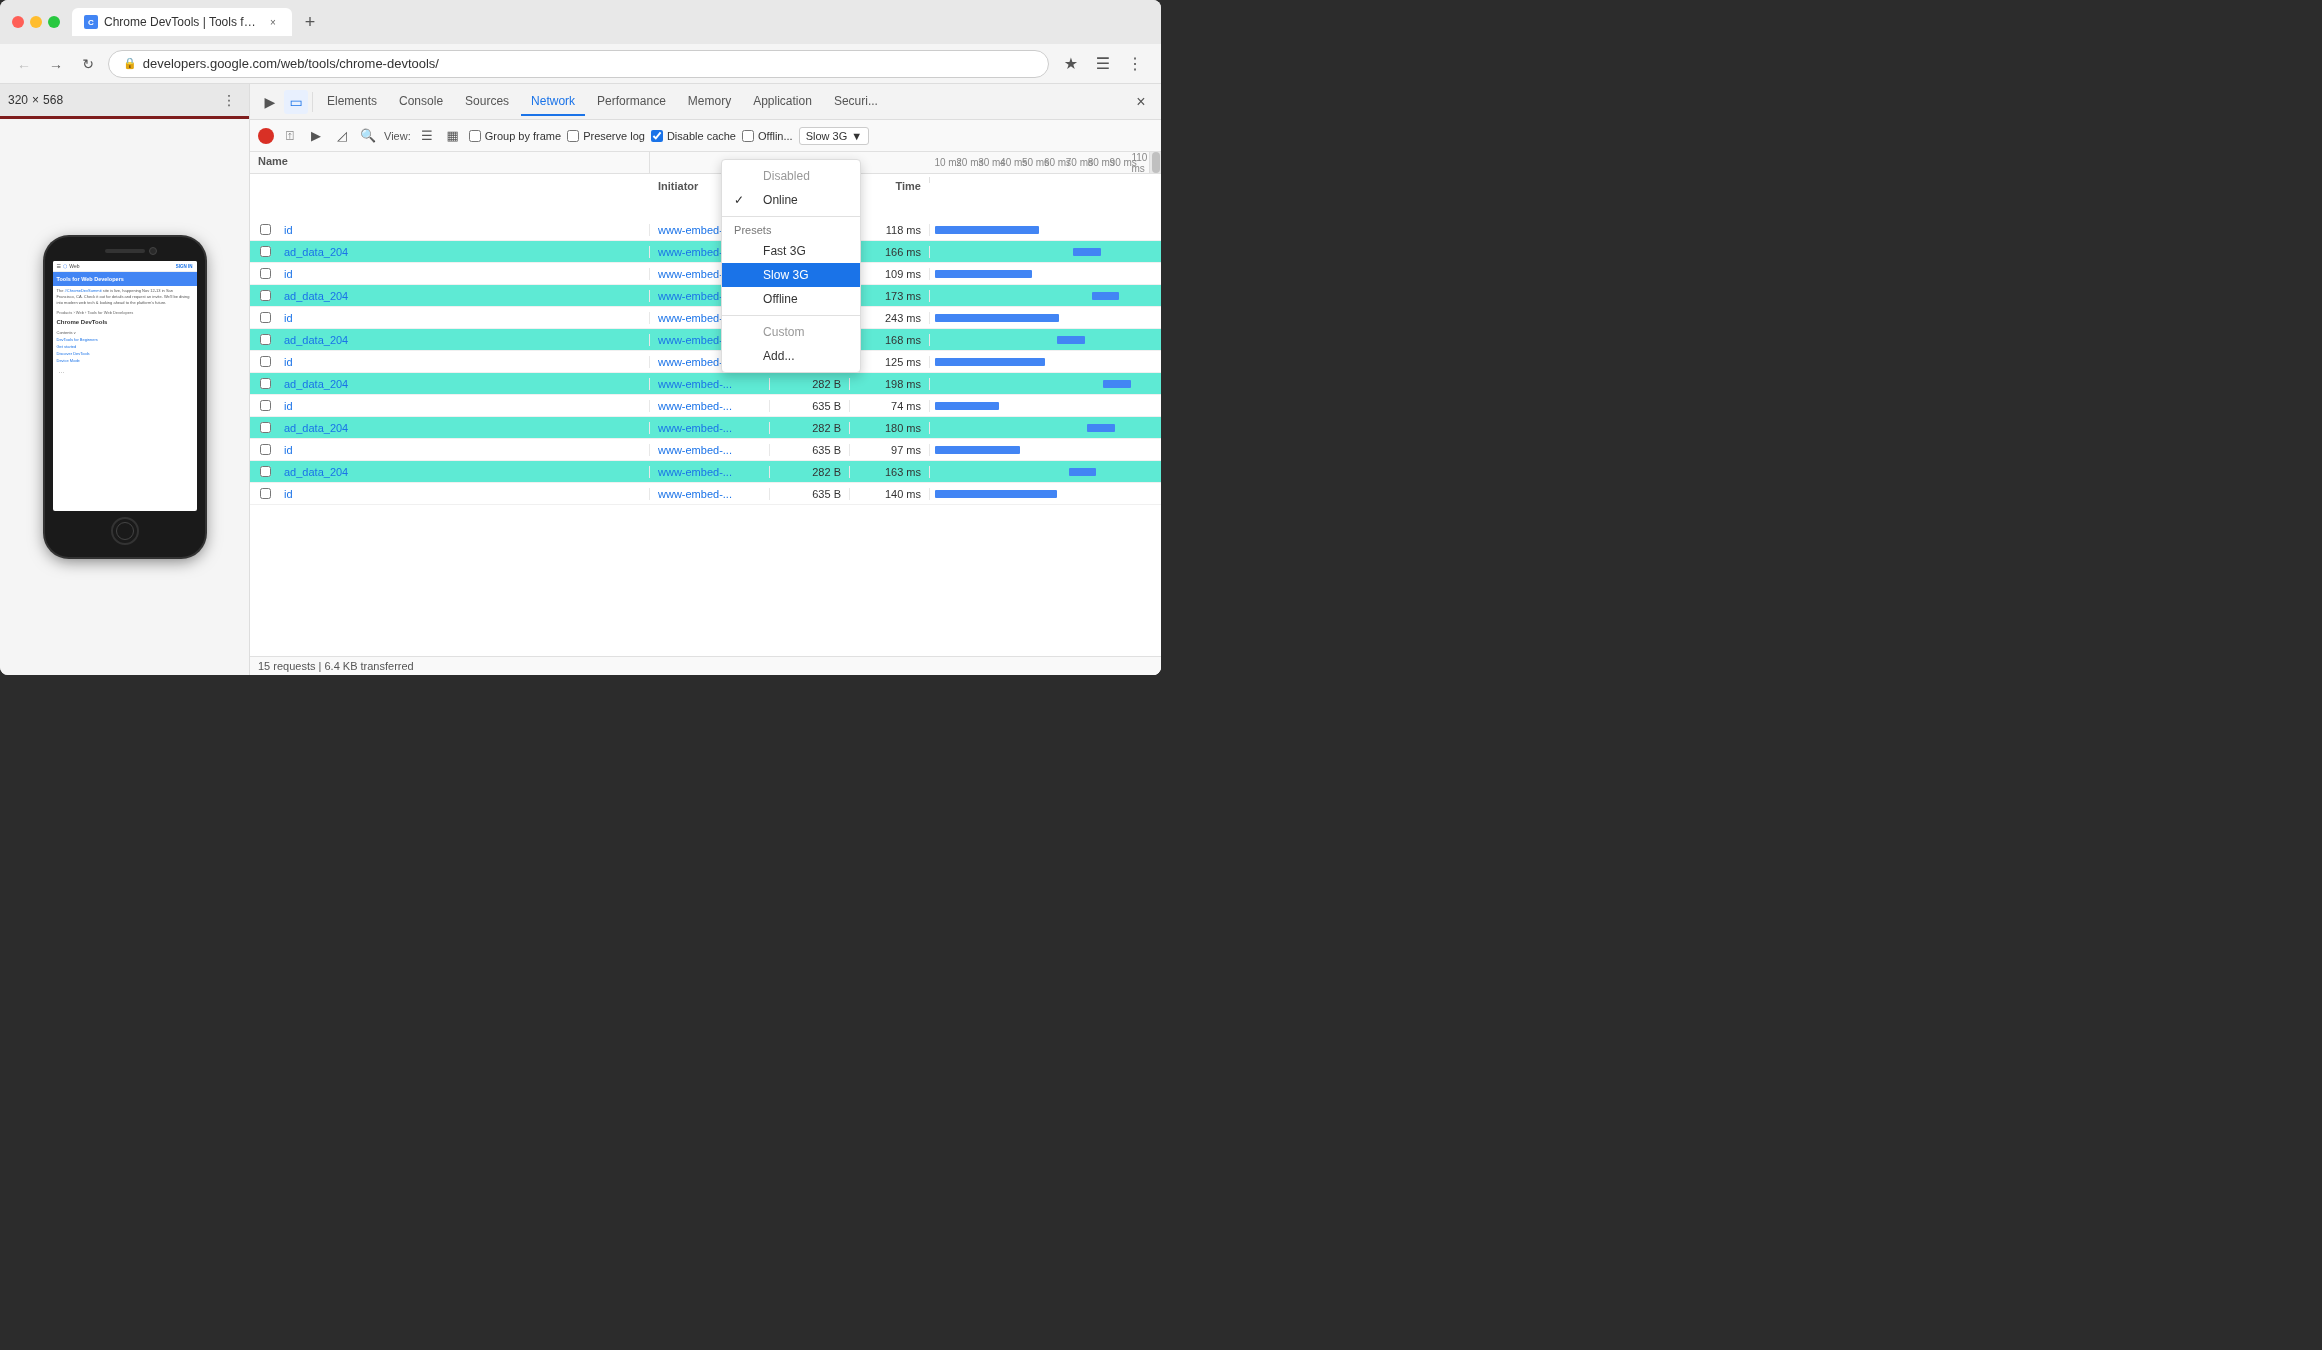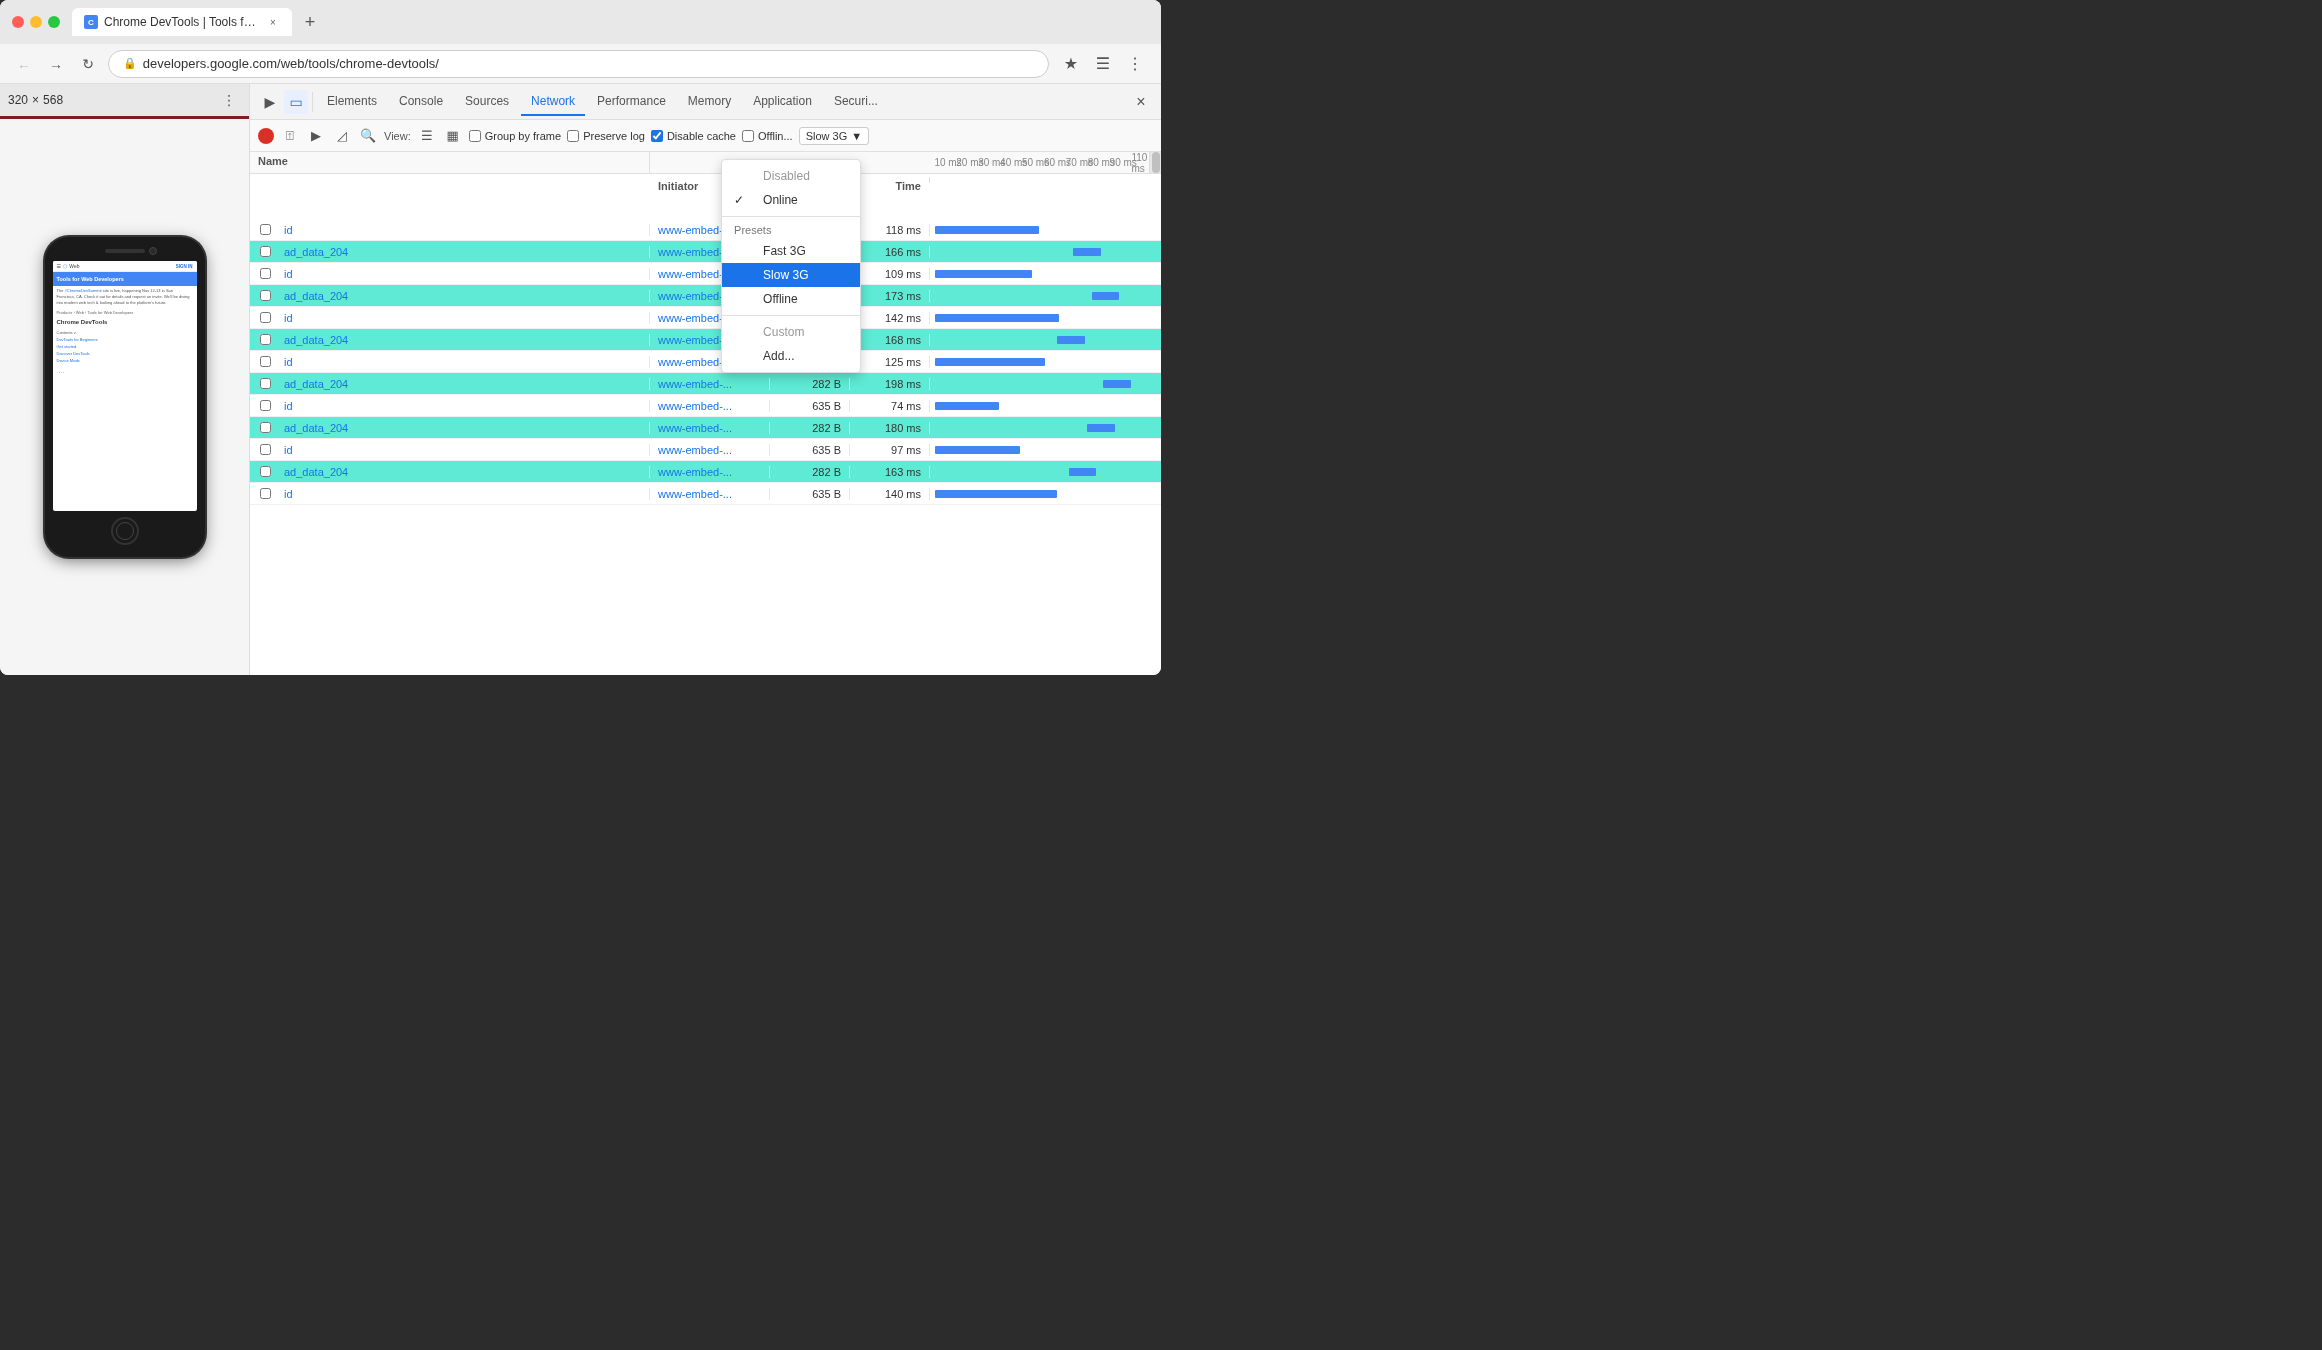--- a/index.html
+++ b/index.html
@@ -940,21 +940,21 @@
           </div>
         </div>
 
         <div class="network-row">
           <div class="row-checkbox">
               <input type="checkbox" style="">
             </div>
           <div class="row-name">id</div>
           <div class="row-initiator">www-embed-...</div>
           <div class="row-size">635 B</div>
-          <div class="row-time">142 ms</div>
+          <div class="row-time">243 ms</div>
           <div class="row-waterfall">
             <div class="waterfall-bar" style="left:2%;width:54%;"></div>
           </div>
         </div>
 
         <div class="network-row alt">
           <div class="row-checkbox">
               <input type="checkbox" style="">
             </div>
           <div class="row-name">ad_data_204</div>
@@ -1051,16 +1051,19 @@
           <div class="row-name">id</div>
           <div class="row-initiator">www-embed-...</div>
           <div class="row-size">635 B</div>
           <div class="row-time">140 ms</div>
           <div class="row-waterfall">
             <div class="waterfall-bar" style="left:2%;width:53%;"></div>
           </div>
         </div>
       </div>
 
+      <div class="status-bar">
+        <span>15 requests | 6.4 KB transferred</span>
+      </div>
 
     </div>
   </div>
 </div>
 
 </body></html>

